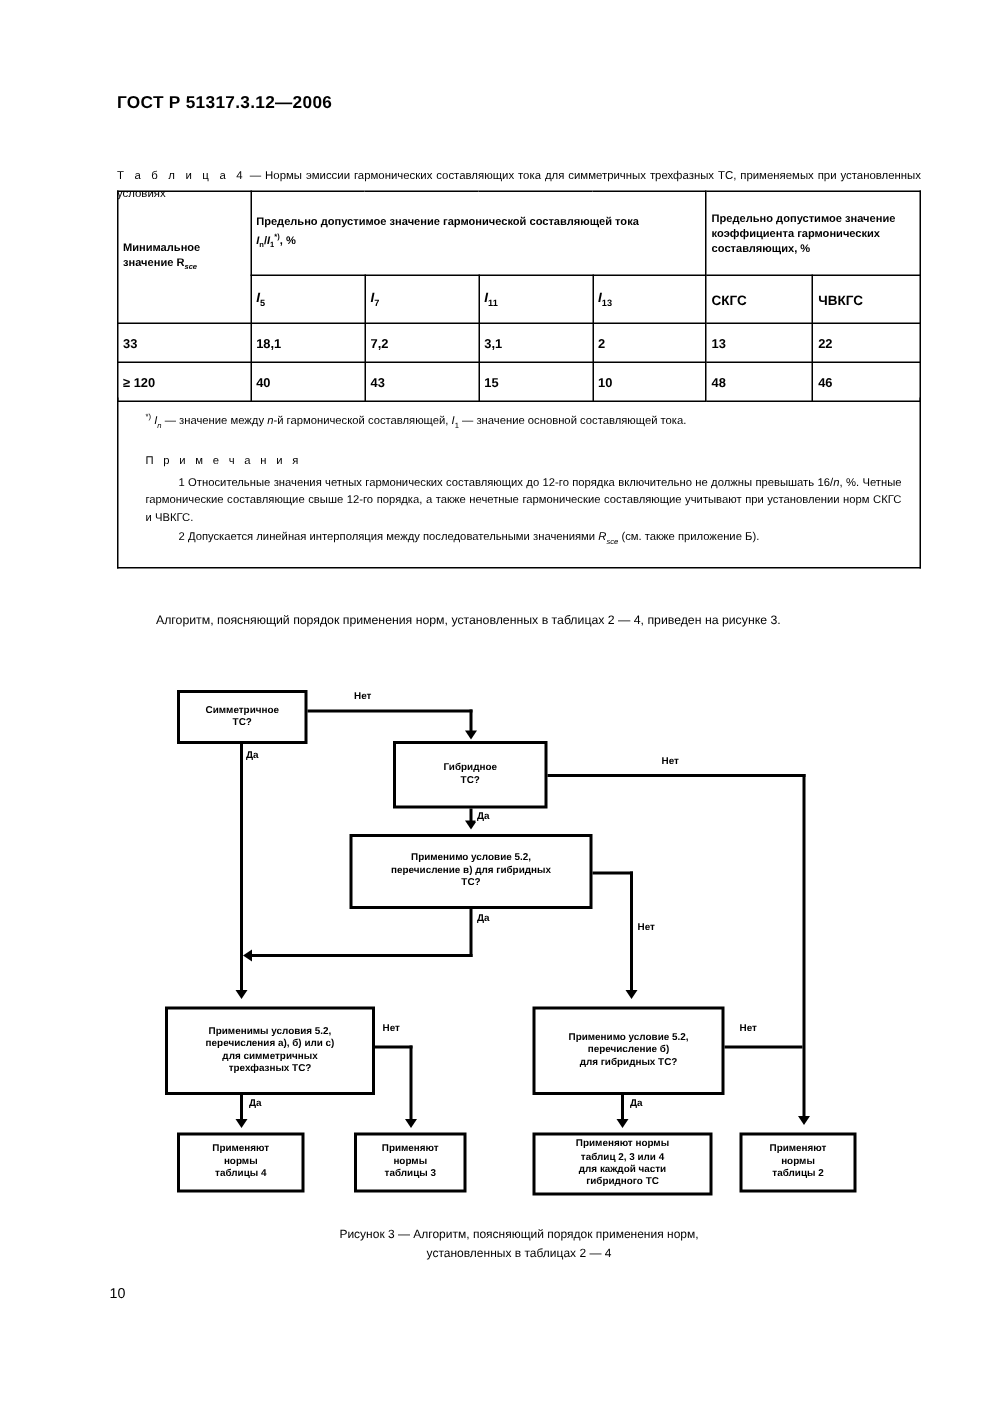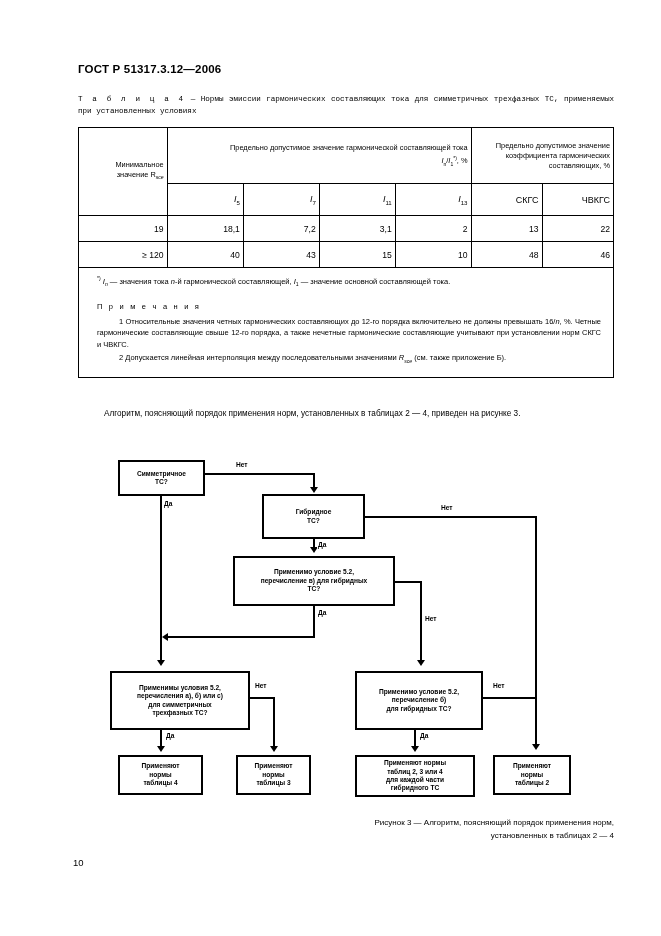--- a/index.html
+++ b/index.html
@@ -14,37 +14,37 @@
   .page { position:relative; width:661px; height:708px; }
 
   
   .doc-title {
     position:absolute; left:78px; top:63px;
     font-size:11.5px; font-weight:bold; letter-spacing:0.2px;
   }
 
   
   .tbl-caption {
-    position:absolute; left:78px; top:94px; width:536px;
-    font-size:7.6px; line-height:11.5px; text-align:justify;font-family:Liberation Mono, monospace;
+    position:absolute; left:78px; top:111px; width:536px;
+    font-size:7.6px; line-height:11.5px; text-align:justify;
   }
   .sp { letter-spacing:2.2px; }
 
   
   .tbl {
     position:absolute; left:78px; top:127px;
     width:536px;
     border-collapse:collapse;
     font-size:8px;
   }
   .tbl td, .tbl th {
     border:0.9px solid #000;
-    text-align:right;
+    text-align:left;
     vertical-align:middle;
-    font-weight:normal;
+    font-weight:bold;
     padding:2px 3px;
   }
   .h-top { height:51px; font-size:7.4px; line-height:10px; }
   .h-sub { height:27px; font-size:9px; }
   .r-data { height:26px; font-size:8.6px; }
   .col-min { width:84px; }
   .col-i   { width:73px; }
   .col-k   { width:67px; }
   .it { font-style:italic; }
   sub { font-size:0.68em; }
@@ -97,21 +97,21 @@
     border-right:6px solid #000;
   }
   .flabel {
     position:absolute; font-size:6.6px; font-weight:bold;
     background:#fff; padding:0 1px; white-space:nowrap;
   }
 
   
   .fig-cap {
     position:absolute; left:78px; top:816px; width:536px;
-    text-align:right; font-size:8px; line-height:13px;
+    text-align:center; font-size:8px; line-height:13px;
   }
 
   
   .pageno {
     position:absolute; left:73px; top:857px;
     font-size:9.5px;
   }
 </style>
 </head>
 <body>
@@ -146,21 +146,21 @@
       <td class="h-sub col-i">
         <span class="it">I</span><sub>11</sub>
       </td>
       <td class="h-sub col-i">
         <span class="it">I</span><sub>13</sub>
       </td>
       <td class="h-sub col-k">СКГС</td>
       <td class="h-sub col-k">ЧВКГС</td>
     </tr>
     <tr class="r-data">
-      <td>19</td>
+      <td>33</td>
       <td>18,1</td>
       <td>7,2</td>
       <td>3,1</td>
       <td>2</td>
       <td>13</td>
       <td>22</td>
     </tr>
     <tr class="r-data">
       <td>≥ 120</td>
       <td>40</td>
@@ -169,21 +169,21 @@
       <td>10</td>
       <td>48</td>
       <td>46</td>
     </tr>
   </tbody>
     </table>
 
   <div class="foot">
     <p class="foot-star">
       <sup>*)</sup>
-      <span class="it">I</span><sub class="it">n</sub><span> — значения тока </span><span class="it">n</span><span>-й гармонической составляющей, </span><span class="it">I</span><sub>1</sub><span> — значение основной составляющей тока.</span>
+      <span class="it">I</span><sub class="it">n</sub><span> — значение между </span><span class="it">n</span><span>-й гармонической составляющей, </span><span class="it">I</span><sub>1</sub><span> — значение основной составляющей тока.</span>
     </p>
     <p class="notes-h">П р и м е ч а н и я</p>
     <p class="note">
       <span>1  Относительные значения четных гармонических составляющих до 12-го порядка включительно не должны превышать 16/</span><span class="it">n</span><span>, %. Четные гармонические составляющие свыше 12-го порядка, а также нечетные гармонические составляющие учитывают при установлении норм СКГС и ЧВКГС.</span>
     </p>
     <p class="note">
       <span>2  Допускается линейная интерполяция между последовательными значениями </span><span class="it">R</span><sub class="it">sce</sub><span> (см. также приложение Б).</span>
     </p>
   </div>
 

